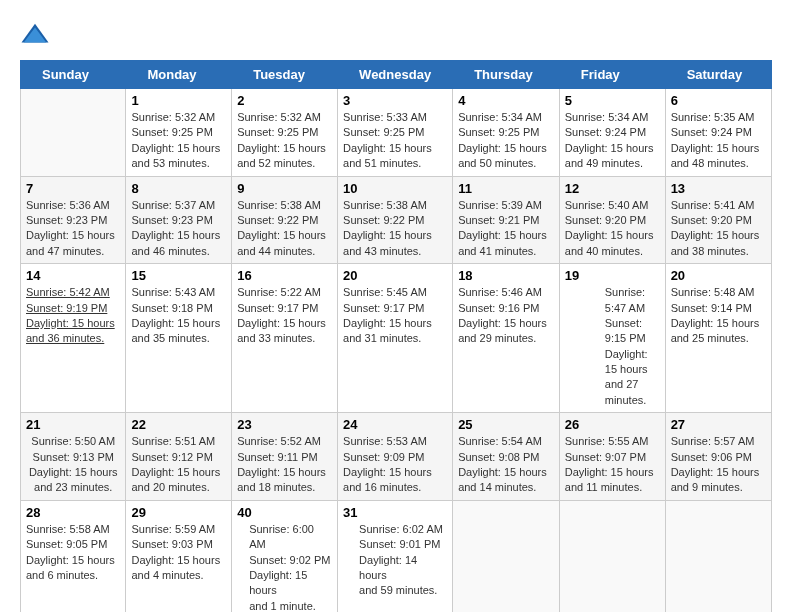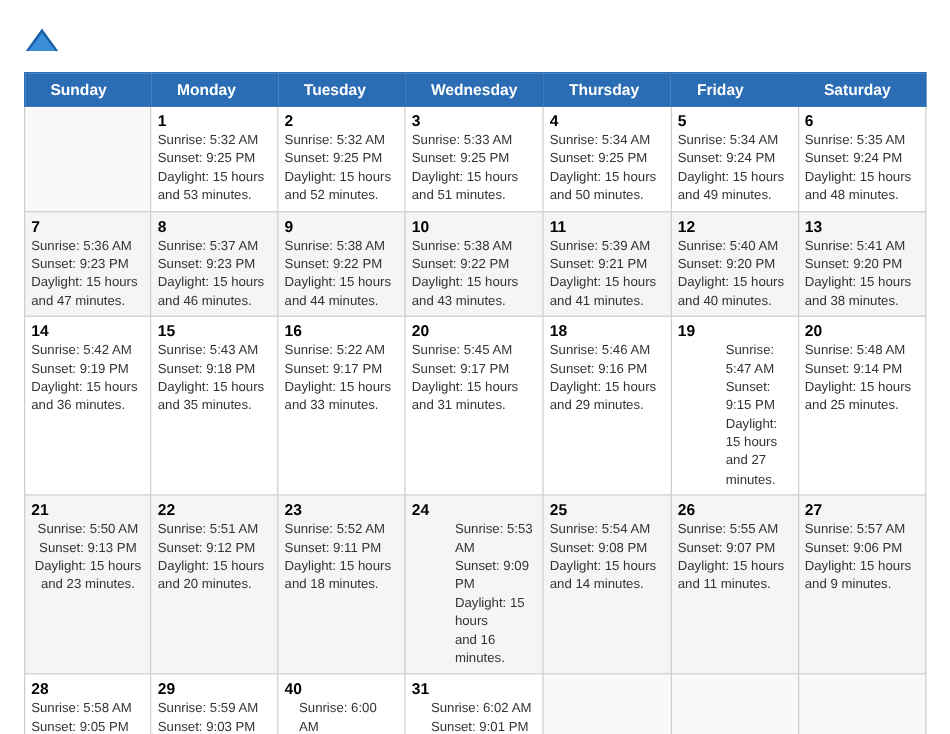--- a/index.html
+++ b/index.html
@@ -213,21 +213,21 @@
           <span class="day-number">13</span>
           <div class="day-info" style="white-space: pre-line;">Sunrise: 5:41 AM
 Sunset: 9:20 PM
 Daylight: 15 hours
 and 38 minutes.</div>
         </td>
       </tr>
       <tr>
         <td>
           <span class="day-number">14</span>
-          <div class="day-info" style="white-space: pre-line;">Sunrise: 5:42 AM
+          <div class="day-info" style="white-space: pre-line; text-decoration: underline;">Sunrise: 5:42 AM
 Sunset: 9:19 PM
 Daylight: 15 hours
 and 36 minutes.</div>
         </td>
         <td>
           <span class="day-number">15</span>
           <div class="day-info" style="white-space: pre-line;">Sunrise: 5:43 AM
 Sunset: 9:18 PM
 Daylight: 15 hours
 and 35 minutes.</div>
@@ -285,21 +285,21 @@
         </td>
         <td>
           <span class="day-number">23</span>
           <div class="day-info" style="white-space: pre-line;">Sunrise: 5:52 AM
 Sunset: 9:11 PM
 Daylight: 15 hours
 and 18 minutes.</div>
         </td>
         <td>
           <span class="day-number">24</span>
-          <div class="day-info" style="white-space: pre-line; margin-left: 36px;">Sunrise: 5:53 AM
+          <div class="day-info" style="white-space: pre-line;">Sunrise: 5:53 AM
 Sunset: 9:09 PM
 Daylight: 15 hours
 and 16 minutes.</div>
         </td>
         <td>
           <span class="day-number">25</span>
           <div class="day-info" style="white-space: pre-line;">Sunrise: 5:54 AM
 Sunset: 9:08 PM
 Daylight: 15 hours
 and 14 minutes.</div>

